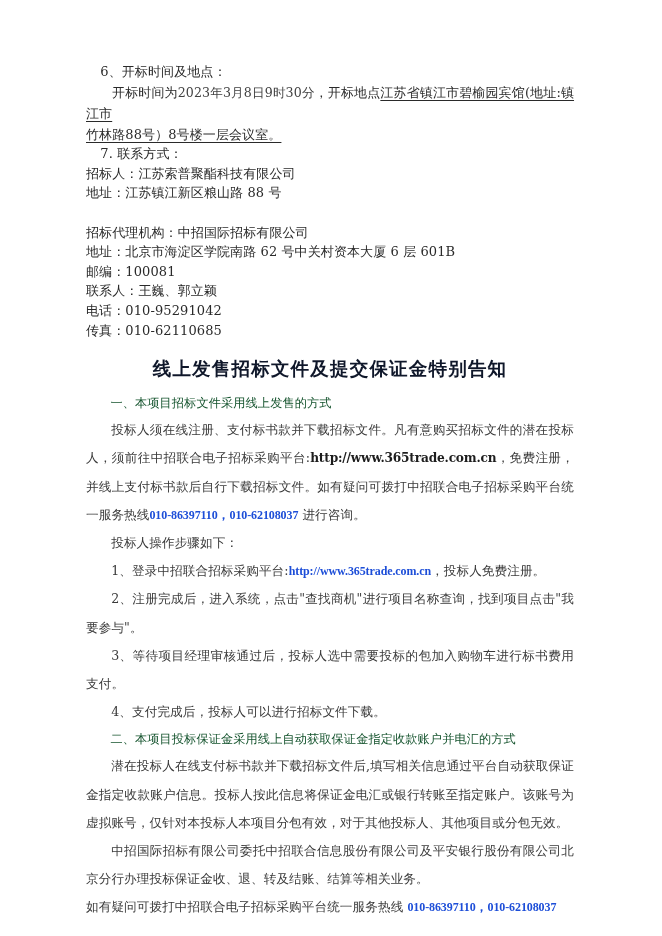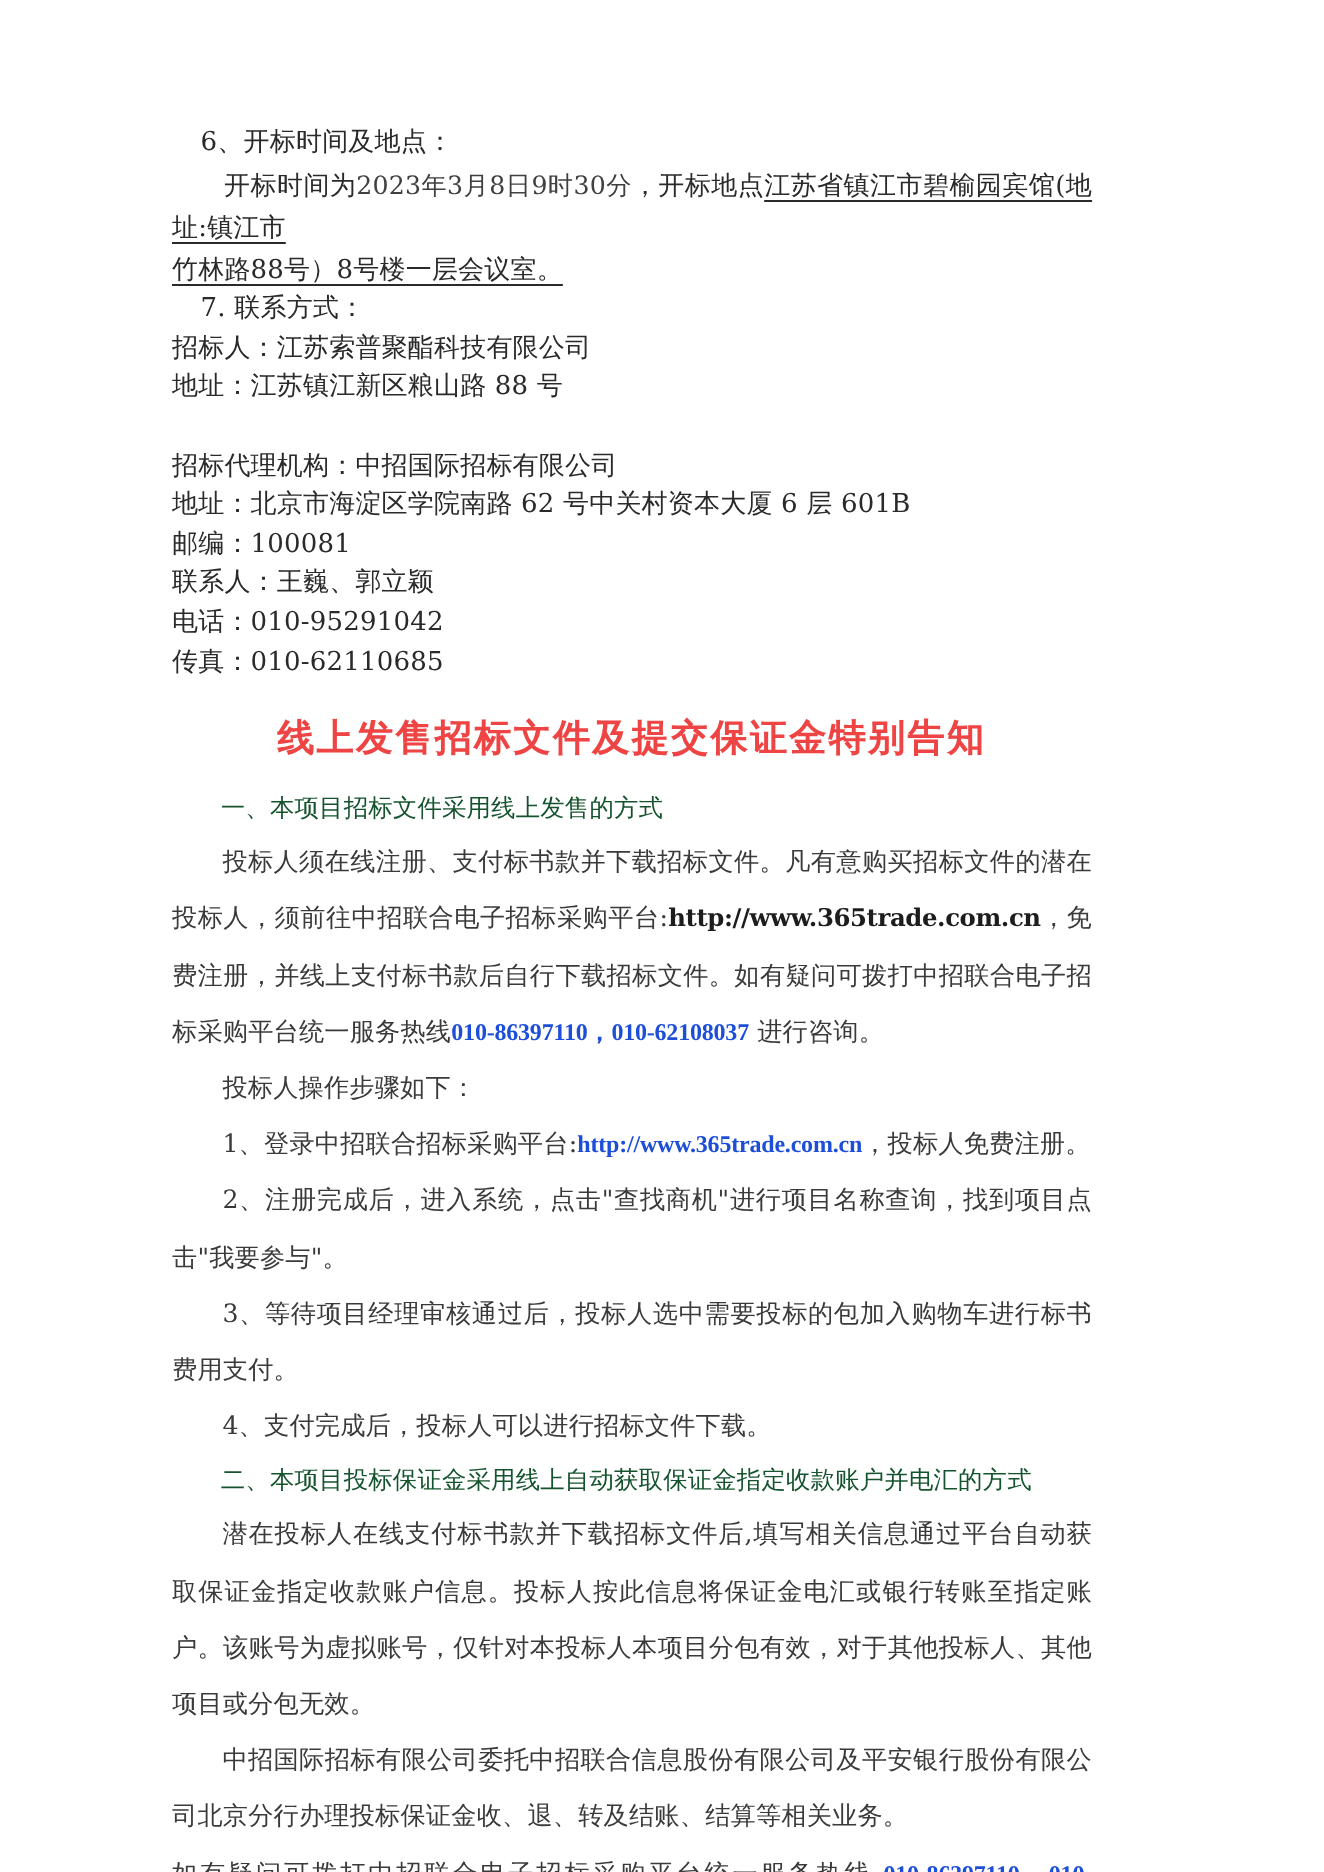--- a/index.html
+++ b/index.html
@@ -13,21 +13,21 @@
     overflow: hidden;
     font-family: "DejaVu Serif", "Liberation Serif", serif;
     color: #1a1a1a;
   }
   .page {
     position: relative;
     width: 662px;
     height: 936px;
     background: #ffffff;
     box-sizing: border-box;
-    padding: 62px 116px 0 86px;
+    padding: 62px 88px 0 86px;
   }
 
   
   .p {
     font-size: 13.0px;
     line-height: 20.6px;
     margin: 0;
     text-align: justify;
     text-justify: inter-ideograph;
     letter-spacing: 0.1px;
@@ -56,21 +56,21 @@
   }
 
   
   .doc-title {
     font-family: "DejaVu Serif", "Liberation Serif", serif;
     font-weight: bold;
     font-size: 18.5px;
     line-height: 30px;
     text-align: center;
     letter-spacing: 1.2px;
-    color: #ef4444;
+    color: #0f172a;
     margin: 14px 0 6px 0;
   }
 
   
   .blockB .p {
     font-size: 12.6px;
     line-height: 28.2px;
     color: #3a3a3a;
     text-align: justify;
     text-justify: inter-ideograph;

